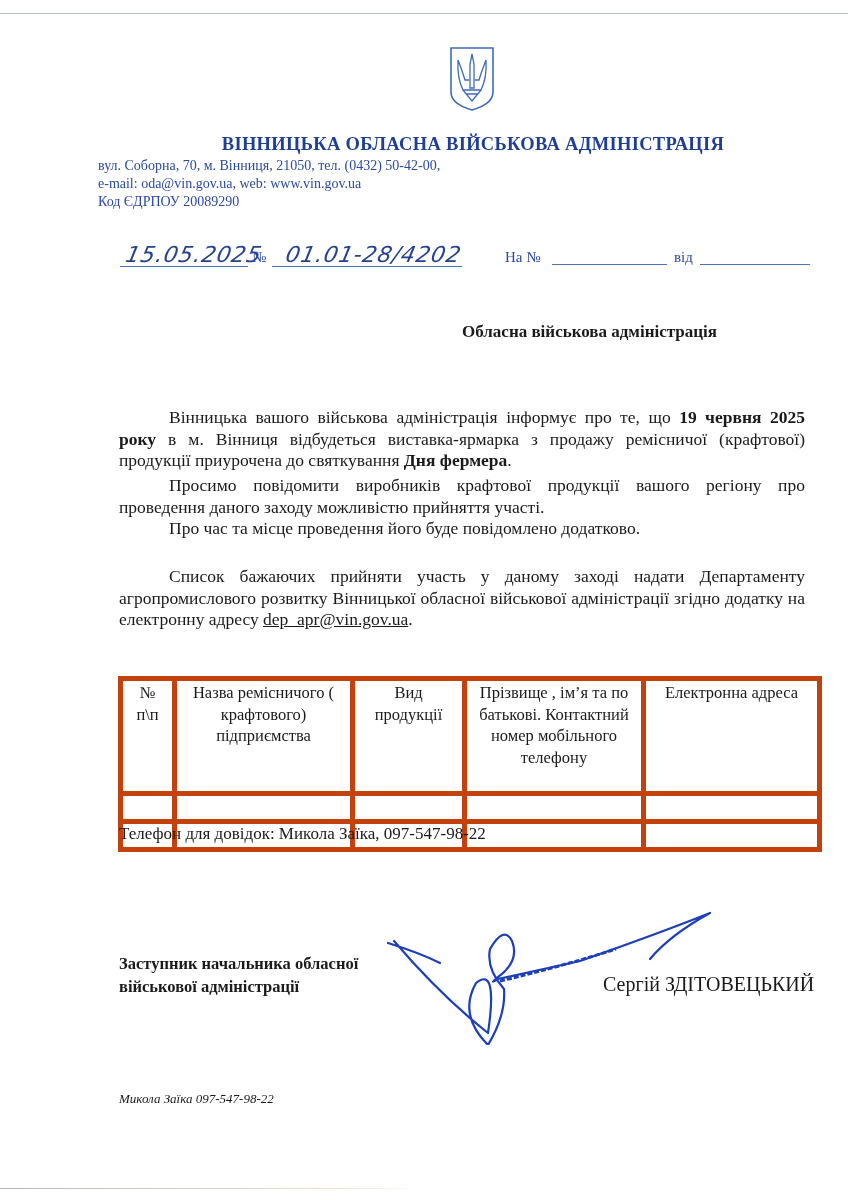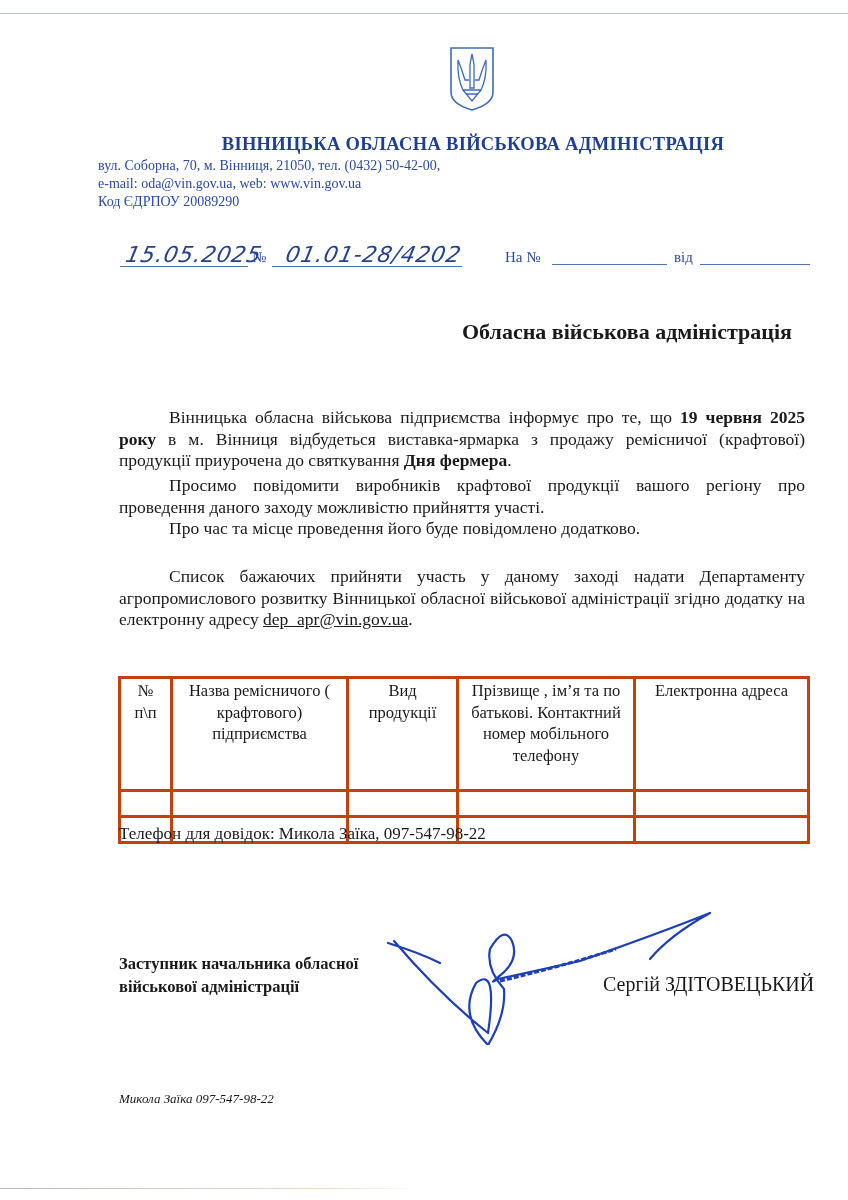--- a/index.html
+++ b/index.html
@@ -23,29 +23,29 @@
     position: absolute; left: 0; width: 848px; text-align: left;
     padding-left: 98px; box-sizing: border-box;
     font-size: 14px; color: #2b4aa0;
   }
 
   .reg-row { position: absolute; top: 240px; left: 120px; width: 700px; height: 40px; }
   .hand { position: absolute; font-family: "DejaVu Sans", sans-serif; font-style: italic; color: #25428f; font-size: 22px; letter-spacing: 1px; transform: skewX(-12deg); }
   .reg-line { position: absolute; height: 1px; background: #4f73b8; }
   .reg-label { position: absolute; font-size: 15px; color: #2b4aa0; }
 
-  .addressee { position: absolute; left: 458px; top: 320px; font-weight: bold; font-size: 22px; line-height: 24px; }
+  .addressee { position: absolute; left: 458px; top: 320px; font-weight: bold; font-size: 17px; line-height: 24px; }
 
   .para { position: absolute; left: 119px; width: 686px; font-size: 17.5px; line-height: 21.5px; text-align: justify; }
   .para .indent { display: inline-block; width: 50px; }
   .para b { font-weight: bold; }
   .link { text-decoration: underline; color: #1a1a1a; }
 
   table.form { position: absolute; left: 118px; top: 676px; border-collapse: collapse; font-size: 16.5px; line-height: 21.5px; }
-  table.form td, table.form th { border: 3px solid #c2410c; text-align: center; vertical-align: top; font-weight: normal; padding: 1px 4px; }
+  table.form td, table.form th { border: 5px solid #c2410c; text-align: center; vertical-align: top; font-weight: normal; padding: 1px 4px; }
   table.form tr.head th { height: 108px; }
   table.form tr.blank td { height: 21px; }
 
   .phone-ref { position: absolute; left: 119px; top: 824px; font-size: 17px; }
   .sig-title { position: absolute; left: 119px; top: 952px; font-weight: bold; font-size: 16.5px; line-height: 23px; }
   .sig-name { position: absolute; left: 603px; top: 973px; font-weight: normal; font-size: 20px; }
   .signature { position: absolute; left: 380px; top: 905px; width: 340px; height: 140px; }
   .footer-note { position: absolute; left: 119px; top: 1091px; font-style: italic; font-size: 13px; }
 </style>
 </head>
@@ -75,21 +75,21 @@
   <div class="reg-line" style="left:432px; top:24px; width:115px;"></div>
   <span class="reg-label" style="left:554px; top:9px;">від</span>
   <div class="reg-line" style="left:580px; top:24px; width:110px;"></div>
 </div>
 
 <div class="addressee">
   <div style="padding-left:4px">Обласна військова  адміністрація</div>
 </div>
 
 <div class="para" style="top:407px;">
-  <span class="indent"></span><span>Вінницька обласна військова підприємства інформує про те, що </span><b>19 червня 2025 року</b><span> в м. Вінниця відбудеться виставка-ярмарка з продажу ремісничої (крафтової) продукції приурочена до святкування </span><b>Дня фермера</b><span>.</span>
+  <span class="indent"></span><span>Вінницька вашого військова адміністрація інформує про те, що </span><b>19 червня 2025 року</b><span> в м. Вінниця відбудеться виставка-ярмарка з продажу ремісничої (крафтової) продукції приурочена до святкування </span><b>Дня фермера</b><span>.</span>
 </div>
 <div class="para" style="top:475px;">
   <span class="indent"></span><span>Просимо повідомити виробників крафтової продукції вашого регіону про проведення даного заходу можливістю прийняття участі.</span>
 </div>
 <div class="para" style="top:518px;">
   <span class="indent"></span><span>Про час та місце проведення його буде повідомлено додатково.</span>
 </div>
 <div class="para" style="top:566px;">
   <span class="indent"></span><span>Список бажаючих прийняти участь у даному заході надати Департаменту агропромислового розвитку Вінницької обласної військової адміністрації згідно додатку на електронну адресу </span><span class="link">dep_apr@vin.gov.ua</span><span>.</span>
 </div>

